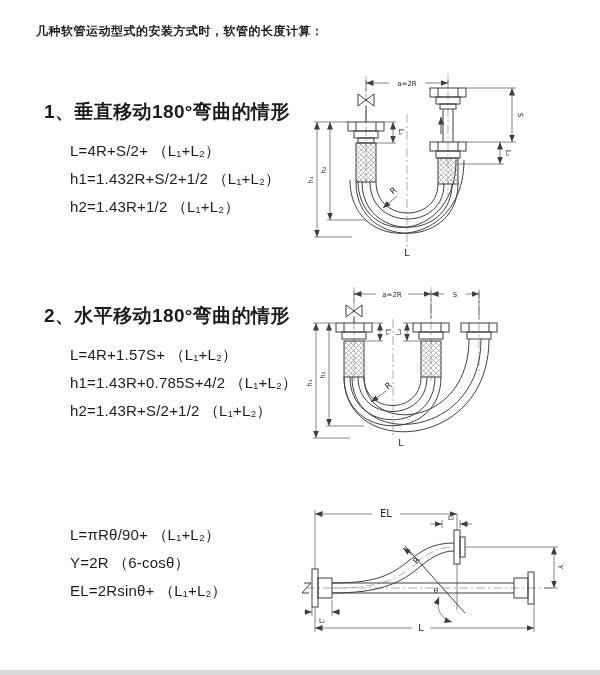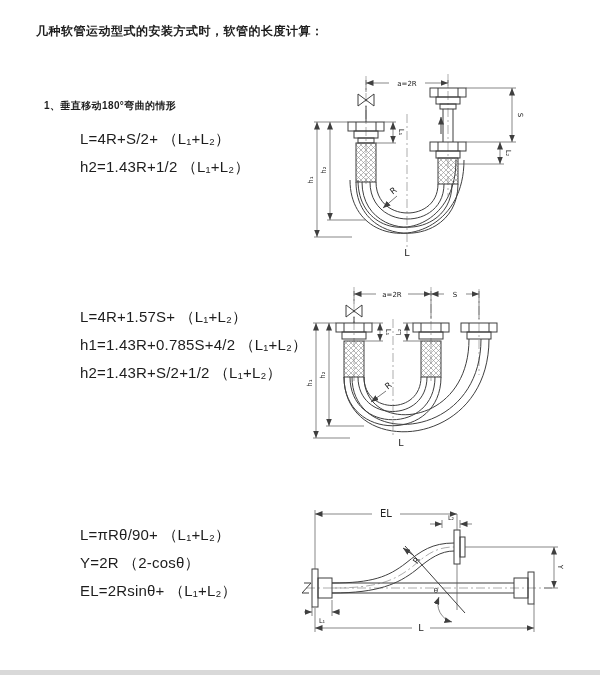--- a/index.html
+++ b/index.html
@@ -5,38 +5,39 @@
   html,body{margin:0;padding:0;}
   body{
     width:600px;height:675px;position:relative;background:#ffffff;
     font-family:"Liberation Sans","DejaVu Sans",sans-serif;color:#1d1d1d;overflow:hidden;
   }
   .page-title{
     position:absolute;left:36px;top:23px;font-size:12px;font-weight:bold;letter-spacing:.5px;
   }
   .section{position:absolute;left:44px;width:270px;}
   .s1{top:99px}.s2{top:303px}.s3{top:521px}
-  .section .heading{font-size:10px;font-weight:bold;margin:0 0 12px 0;letter-spacing:.4px;}
-  .formula{font-size:15px;letter-spacing:.2px;margin:0 0 0 36px;line-height:28px;white-space:nowrap;}
+  .section .heading{font-size:19px;font-weight:bold;margin:0 0 12px 0;letter-spacing:.4px;}
+  .formula{font-size:15px;letter-spacing:.2px;margin:0 0 0 26px;line-height:28px;white-space:nowrap;}
   .diagram{position:absolute;text-align:right;}
   .d1{left:306px;top:70px;}
   .d2{left:306px;top:283px;}
   .d3{left:302px;top:500px;}
   svg{display:block;font-family:"DejaVu Sans",sans-serif;}
   svg text{fill:#222;stroke:none;}
   .bottom-edge{position:absolute;left:0;bottom:0;width:600px;height:5px;background:#d9d9d9;}
 </style>
 </head>
 <body>
 
 <div class="page-title">几种软管运动型式的安装方式时，软管的长度计算：</div>
 
 <div class="section s1">
   <div class="heading">1、垂直移动180°弯曲的情形</div>
   <div class="formula">L=4R+S/2+ （L₁+L₂）</div>
+  <div class="formula">h1=1.432R+S/2+1/2 （L₁+L₂）</div>
   <div class="formula">h2=1.43R+1/2 （L₁+L₂）</div>
 </div>
 
 <div class="diagram d1">
 <svg width="240" height="192" viewBox="0 0 240 192">
   <defs>
     <marker id="ar1" markerWidth="8" markerHeight="6" refX="7.5" refY="3" orient="auto-start-reverse" markerUnits="userSpaceOnUse">
       <path d="M0,0 L7.5,3 L0,6 Z" fill="#3f3f3f"></path>
     </marker>
     <pattern id="hb1" width="5" height="5" patternUnits="userSpaceOnUse">
@@ -111,20 +112,21 @@
     <text x="200" y="83" transform="rotate(90 200 83)">L₂</text>
     <text x="7" y="110" transform="rotate(-90 7 110)">h₁</text>
     <text x="20" y="100" transform="rotate(-90 20 100)">h₂</text>
     <text x="89" y="123" font-size="8.5" transform="rotate(-38 89 123)">R</text>
     <text x="101" y="186" font-size="9.5">L</text>
   </g>
 </svg>
 </div>
 
 <div class="section s2">
+  <div class="heading">2、水平移动180°弯曲的情形</div>
   <div class="formula">L=4R+1.57S+ （L₁+L₂）</div>
   <div class="formula">h1=1.43R+0.785S+4/2 （L₁+L₂）</div>
   <div class="formula">h2=1.43R+S/2+1/2 （L₁+L₂）</div>
 </div>
 
 <div class="diagram d2">
 <svg width="292" height="176" viewBox="0 0 292 176">
   <defs>
     <marker id="ar2" markerWidth="8" markerHeight="6" refX="7.5" refY="3" orient="auto-start-reverse" markerUnits="userSpaceOnUse">
       <path d="M0,0 L7.5,3 L0,6 Z" fill="#3f3f3f"></path>
@@ -200,21 +202,21 @@
     <text x="6" y="100" transform="rotate(-90 6 100)">h₁</text>
     <text x="19" y="92" transform="rotate(-90 19 92)">h₂</text>
     <text x="84" y="105" font-size="8.5" transform="rotate(-38 84 105)">R</text>
     <text x="95" y="163" font-size="9.5">L</text>
   </g>
 </svg>
 </div>
 
 <div class="section s3">
   <div class="formula">L=πRθ/90+ （L₁+L₂）</div>
-  <div class="formula">Y=2R （2-cosθ）</div>
+  <div class="formula">Y=2R （6-cosθ）</div>
   <div class="formula">EL=2Rsinθ+ （L₁+L₂）</div>
 </div>
 
 <div class="diagram d3">
 <svg width="296" height="152" viewBox="0 0 296 152">
   <defs>
     <marker id="ar3" markerWidth="8" markerHeight="6" refX="7.5" refY="3" orient="auto-start-reverse" markerUnits="userSpaceOnUse">
       <path d="M0,0 L7.5,3 L0,6 Z" fill="#3f3f3f"></path>
     </marker>
   </defs>

